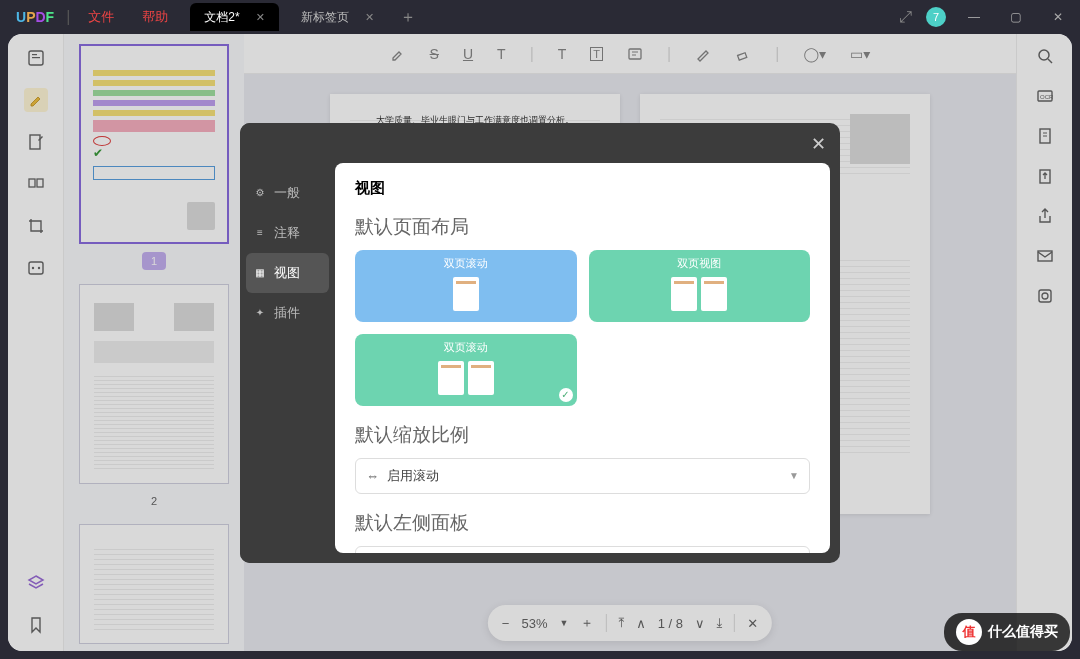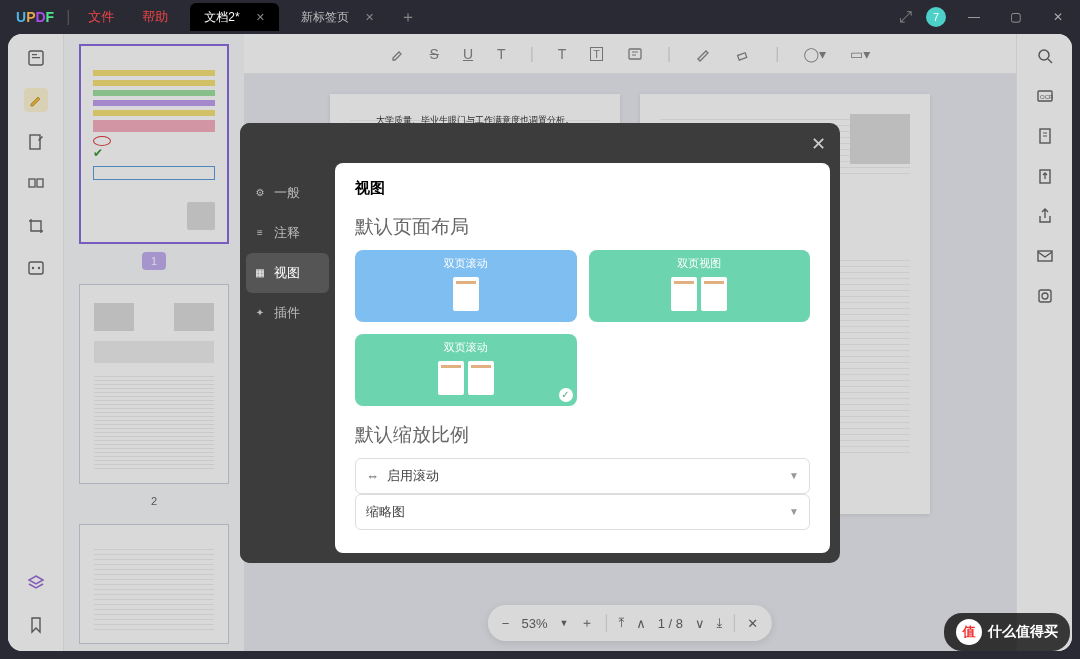--- a/index.html
+++ b/index.html
@@ -336,20 +336,21 @@
           </div>
         </div>
         <div class="label">默认缩放比例</div>
         <div class="select">
           <span style="display:flex;align-items:center;gap:8px">
               <span>⇔</span>
               <span>启用滚动</span>
             </span>
           <span class="chev">▼</span>
         </div>
+        <div class="label">默认左侧面板</div>
         <div class="select">
           <span>缩略图</span>
           <span class="chev">▼</span>
         </div>
 
       </div>
     </div>
   </div>
 
 </div>

